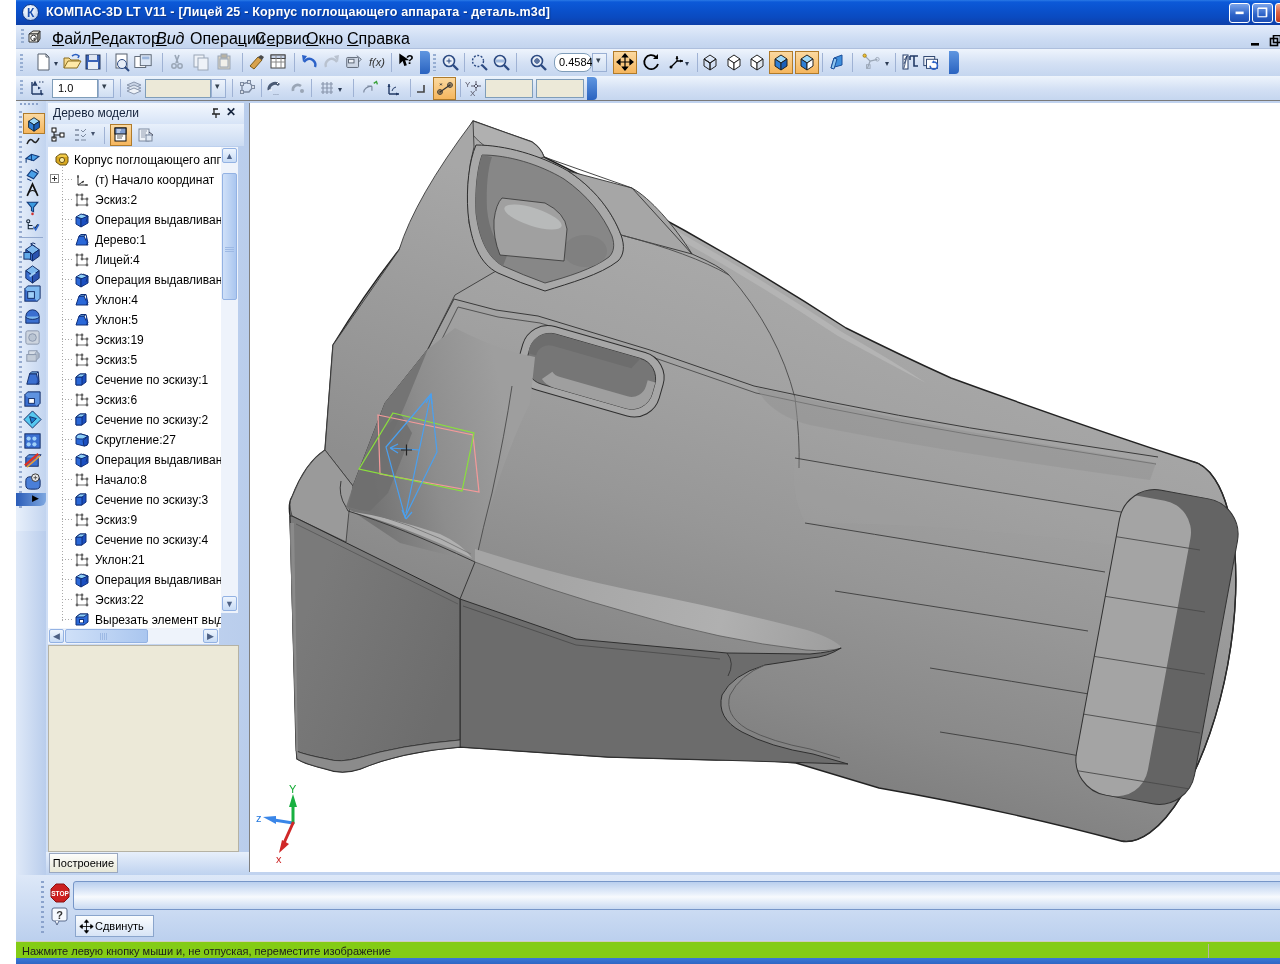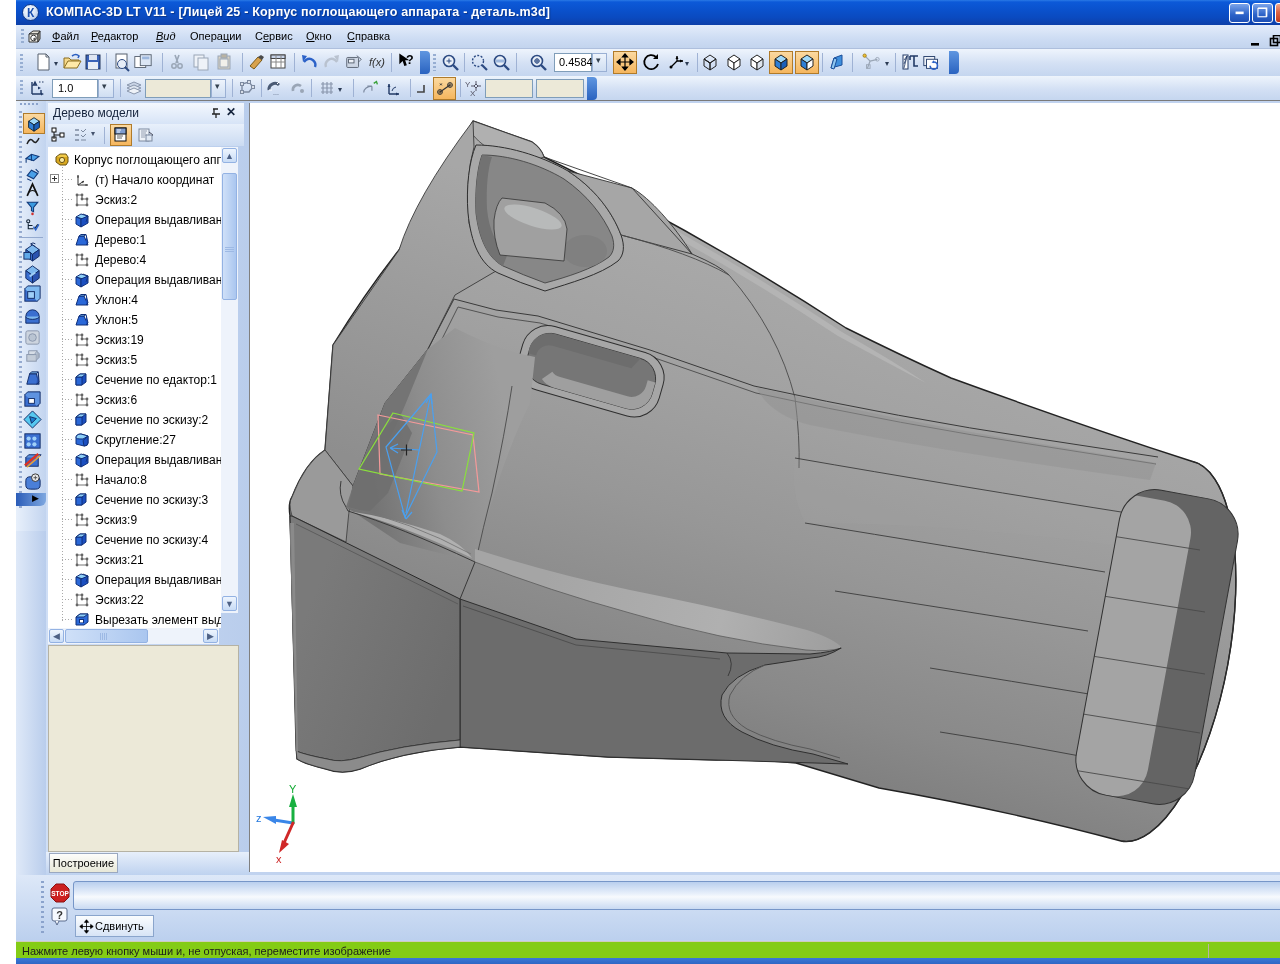--- a/index.html
+++ b/index.html
@@ -18,21 +18,21 @@
   text-shadow:1px 1px 1px #0a3588; white-space:nowrap; }
 .winbtn { top:3px; width:21px; height:20px; border-radius:3px; border:1px solid #fff; }
 #btn-min  { left:1213px; background:linear-gradient(#7ba4ea, #2b62c8 60%, #1d4fb5); }
 #btn-max  { left:1236px; background:linear-gradient(#7ba4ea, #2b62c8 60%, #1d4fb5); }
 #btn-close{ left:1259px; width:20px; background:linear-gradient(#f2a88c, #dd6547 45%, #c33c1c); }
 .winbtn span { position:absolute; color:#fff; font-size:12px; left:0; top:0; width:100%; text-align:center; line-height:18px; font-weight:bold;}
 
 
 #menubar { left:0; top:25px; width:1280px; height:24px;
   background:linear-gradient(#e3ecfa, #cddcf3 60%, #c3d4ee); border-bottom:1px solid #aebfdd;}
-.menuitem { position:absolute; top:5px; font-size:11px; color:#000;text-align:right; }
+.menuitem { position:absolute; top:5px; font-size:16px; color:#000;text-align:right; }
 .grip { position:absolute; width:3px; background:repeating-linear-gradient(#97aed2 0px,#97aed2 2px, transparent 2px, transparent 4px); }
 
 
 #tb1 { left:0; top:49px; width:1280px; height:27px;
   background:linear-gradient(#eef4fc, #d3e0f4 55%, #c5d6ef); }
 #tb2 { left:0; top:76px; width:1280px; height:25px;
   background:linear-gradient(#eef4fc, #d3e0f4 55%, #c5d6ef); border-bottom:1px solid #7a7a7a;}
 .tsep { position:absolute; width:1px; background:#9fb2d4; }
 .ticon { position:absolute; width:20px; height:20px; }
 .combo { position:absolute; background:#fff; border:1px solid #7f9db9; font-size:11px; }
@@ -205,21 +205,21 @@
         <path d="M13 13 l5 5" stroke="#2c4a82" stroke-width="2.4"></path>
         <rect x="5" y="7.5" width="8" height="3" fill="#9db7dd"></rect>
       </svg>
     <div class="tsep" style="left:500px;top:4px;height:19px;"></div>
     <svg class="ticon" style="left:512px;top:3px" viewBox="0 0 20 20">
         <circle cx="9" cy="9" r="5.5" fill="#eaf0f8" stroke="#2c4a82" stroke-width="1.6"></circle>
         <path d="M13 13 l5 5" stroke="#2c4a82" stroke-width="2.4"></path>
         <path d="M6.5 9 h5 M9 6.5 v5" stroke="#2c4a82"></path>
         <circle cx="9" cy="9" r="2.2" fill="none" stroke="#2c4a82"></circle>
       </svg>
-    <div class="combo" style="left:538px;top:4px;width:38px;height:19px;line-height:17px;padding-left:4px;">0.4584</div>
+    <div class="combo" style="left:538px;top:4px;width:38px;height:19px;line-height:17px;padding-left:4px;border-radius:8px;">0.4584</div>
     <div class="combobtn" style="left:576px;top:4px;height:19px;"></div>
     <div class="orangebtn" style="left:597px;top:2px;width:24px;height:23px;"></div>
     <svg class="ticon" style="left:599px;top:3px" viewBox="0 0 20 20">
         <path d="M10 2 v16 M2 10 h16 M10 2 l-2.5 3 h5z M10 18 l-2.5-3 h5z M2 10 l3-2.5 v5z M18 10 l-3-2.5 v5z" fill="#000" stroke="#000" stroke-width="1.2"></path>
       </svg>
     <svg class="ticon" style="left:625px;top:3px" viewBox="0 0 20 20">
         <path d="M15 5 a7 7 0 1 0 2 7" fill="none" stroke="#000" stroke-width="1.8"></path>
         <path d="M17 2 v5 h-5z" fill="#000"></path>
       </svg>
     <svg class="ticon" style="left:650px;top:3px" viewBox="0 0 20 20">
@@ -578,21 +578,21 @@
         <svg class="ticon16" style="left:26px">
           <use href="#s-wedge"></use>
         </svg>
         <span class="txt" style="left:47px;">Дерево:1</span>
       </div>
     <div style="position:absolute;left:14px;top:112px;width:10px;height:1px;background:repeating-linear-gradient(90deg,#aaa 0 1px,transparent 1px 3px);"></div>
     <div class="trow" style="top:103px;">
         <svg class="ticon16" style="left:26px">
           <use href="#s-sketch"></use>
         </svg>
-        <span class="txt" style="left:47px;">Дерево:4</span>
+        <span class="txt" style="left:47px;">Лицей:4</span>
       </div>
     <div style="position:absolute;left:14px;top:132px;width:10px;height:1px;background:repeating-linear-gradient(90deg,#aaa 0 1px,transparent 1px 3px);"></div>
     <div class="trow" style="top:123px;">
         <svg class="ticon16" style="left:26px">
           <use href="#s-extr"></use>
         </svg>
         <span class="txt" style="left:47px;">Операция выдавливания:</span>
       </div>
     <div style="position:absolute;left:14px;top:152px;width:10px;height:1px;background:repeating-linear-gradient(90deg,#aaa 0 1px,transparent 1px 3px);"></div>
     <div class="trow" style="top:143px;">
@@ -620,21 +620,21 @@
         <svg class="ticon16" style="left:26px">
           <use href="#s-sketch"></use>
         </svg>
         <span class="txt" style="left:47px;">Эскиз:5</span>
       </div>
     <div style="position:absolute;left:14px;top:232px;width:10px;height:1px;background:repeating-linear-gradient(90deg,#aaa 0 1px,transparent 1px 3px);"></div>
     <div class="trow" style="top:223px;">
         <svg class="ticon16" style="left:26px">
           <use href="#s-sect"></use>
         </svg>
-        <span class="txt" style="left:47px;">Сечение по едактор:1</span>
+        <span class="txt" style="left:47px;">Сечение по эскизу:1</span>
       </div>
     <div style="position:absolute;left:14px;top:252px;width:10px;height:1px;background:repeating-linear-gradient(90deg,#aaa 0 1px,transparent 1px 3px);"></div>
     <div class="trow" style="top:243px;">
         <svg class="ticon16" style="left:26px">
           <use href="#s-sketch"></use>
         </svg>
         <span class="txt" style="left:47px;">Эскиз:6</span>
       </div>
     <div style="position:absolute;left:14px;top:272px;width:10px;height:1px;background:repeating-linear-gradient(90deg,#aaa 0 1px,transparent 1px 3px);"></div>
     <div class="trow" style="top:263px;">
@@ -683,21 +683,21 @@
         <svg class="ticon16" style="left:26px">
           <use href="#s-sect"></use>
         </svg>
         <span class="txt" style="left:47px;text-align:center;">Сечение по эскизу:4</span>
       </div>
     <div style="position:absolute;left:14px;top:412px;width:10px;height:1px;background:repeating-linear-gradient(90deg,#aaa 0 1px,transparent 1px 3px);"></div>
     <div class="trow" style="top:403px;">
         <svg class="ticon16" style="left:26px">
           <use href="#s-sketch"></use>
         </svg>
-        <span class="txt" style="left:47px;">Эскиз:21</span>
+        <span class="txt" style="left:47px;">Уклон:21</span>
       </div>
     <div style="position:absolute;left:14px;top:432px;width:10px;height:1px;background:repeating-linear-gradient(90deg,#aaa 0 1px,transparent 1px 3px);"></div>
     <div class="trow" style="top:423px;">
         <svg class="ticon16" style="left:26px">
           <use href="#s-extr"></use>
         </svg>
         <span class="txt" style="left:47px;">Операция выдавливания:</span>
       </div>
     <div style="position:absolute;left:14px;top:452px;width:10px;height:1px;background:repeating-linear-gradient(90deg,#aaa 0 1px,transparent 1px 3px);"></div>
     <div class="trow" style="top:443px;">

